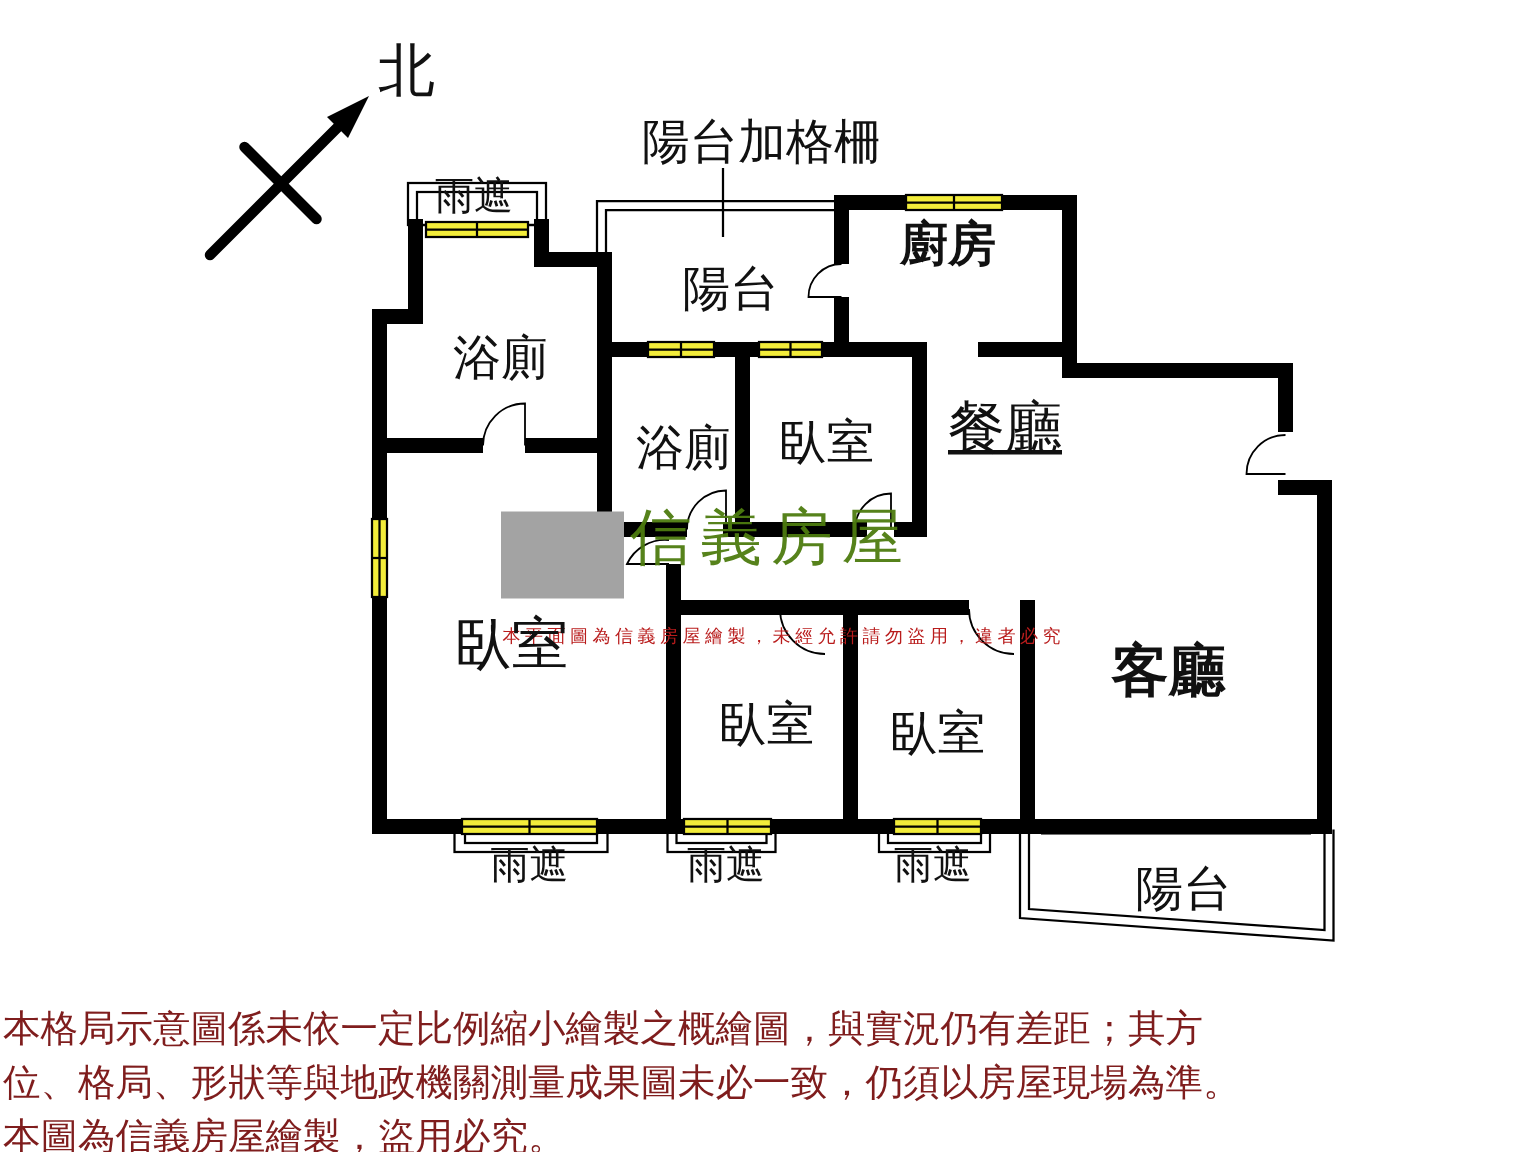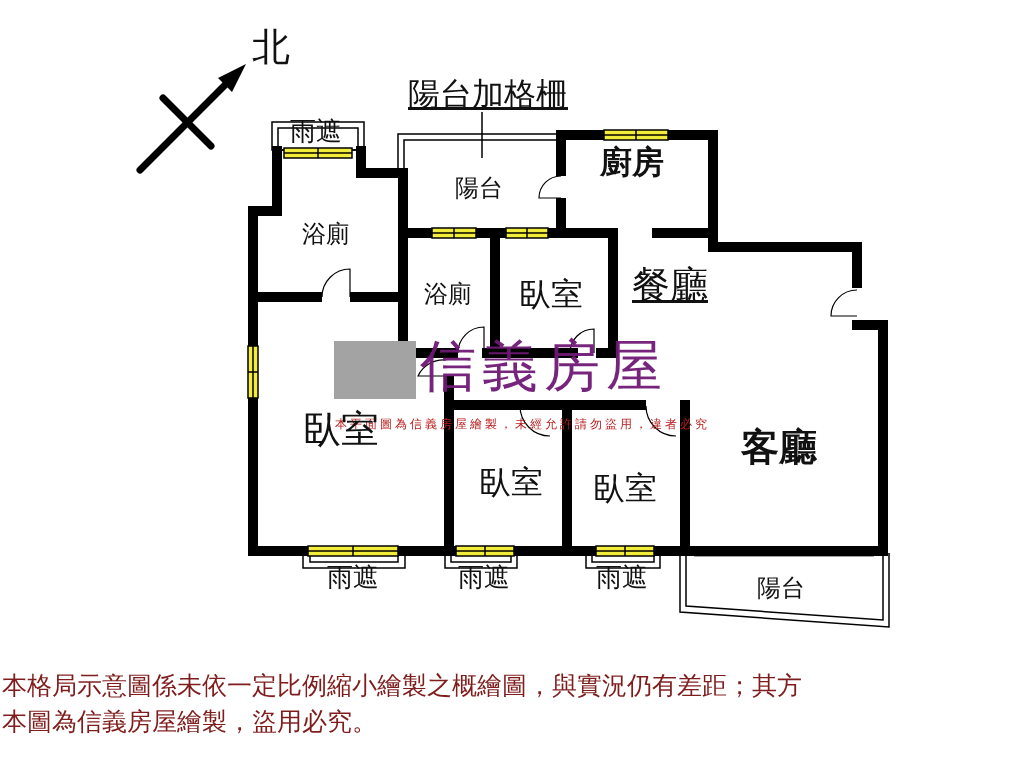--- a/index.html
+++ b/index.html
@@ -2,23 +2,23 @@
 <html><head>
 <meta charset="utf-8">
 <style>
   html, body { margin:0; padding:0; background:#ffffff; }
   body { width:1024px; height:768px; position:relative; overflow:hidden;
          font-family:"DejaVu Sans", sans-serif; }
   #plan { position:absolute; left:0; top:0; width:1024px; height:640px; }
   .lbl { position:absolute; color:#111; white-space:nowrap; line-height:1; }
   .room-lg { font-size:38px; }
   .room-md { font-size:32px; }
-  .room-sm { font-size:24px; }
+  .room-sm { font-size:32px; }
   .awn { font-size:26px; }
-  .wm-big { position:absolute; left:420px; top:338px; font-size:56px; color:#701a75;
+  .wm-big { position:absolute; left:420px; top:338px; font-size:41px; color:#4d7c0f;
             letter-spacing:6px; line-height:1; opacity:0.95; }
   .wm-small { position:absolute; left:335px; top:418px; font-size:12px; color:#b91c1c;
               letter-spacing:3px; line-height:1; }
   .wm-logo { position:absolute; left:334px; top:341px; width:82px; height:58px; background:#a3a3a3; }
   .disclaimer { position:absolute; left:2px; top:668px; width:1020px; font-size:25px;
                 color:#7f1d1d; line-height:36px; }
   .disclaimer div { white-space:nowrap; }
 </style>
 </head>
 <body>
@@ -149,33 +149,34 @@
     <path d="M646,406 A30,30 0 0 0 676,436"></path>
     <path d="M857,290 A26,26 0 0 0 831,316 L857,316"></path>
   </g>
 </svg>
 
 <div class="wm-logo"></div>
 <div class="wm-big">信義房屋</div>
 <div class="wm-small">本平面圖為信義房屋繪製，未經允許請勿盜用，違者必究</div>
 
 <div class="lbl room-lg" style="left:252px;top:28px;">北</div>
-<div class="lbl room-md" style="left:408px;top:78px;text-decoration:underline;">陽台加格柵</div>
+<div class="lbl room-md" style="left:428px;top:78px;">陽台加格柵</div>
 <div class="lbl awn" style="left:290px;top:118px;">雨遮</div>
 <div class="lbl room-sm" style="left:302px;top:222px;">浴廁</div>
 <div class="lbl room-sm" style="left:455px;top:176px;">陽台</div>
 <div class="lbl room-md" style="left:600px;top:146px;font-weight:bold;">廚房</div>
 <div class="lbl room-sm" style="left:424px;top:282px;">浴廁</div>
 <div class="lbl room-md" style="left:519px;top:278px;">臥室</div>
 <div class="lbl room-lg" style="left:632px;top:266px;text-decoration:underline;">餐廳</div>
 <div class="lbl room-lg" style="left:303px;top:410px;">臥室</div>
 <div class="lbl room-md" style="left:479px;top:466px;">臥室</div>
 <div class="lbl room-md" style="left:593px;top:472px;">臥室</div>
 <div class="lbl room-lg" style="left:741px;top:428px;font-weight:bold;">客廳</div>
 <div class="lbl room-sm" style="left:757px;top:576px;">陽台</div>
 <div class="lbl awn" style="left:327px;top:564px;">雨遮</div>
 <div class="lbl awn" style="left:458px;top:564px;">雨遮</div>
 <div class="lbl awn" style="left:596px;top:564px;">雨遮</div>
 
 <div class="disclaimer">
   <div>本格局示意圖係未依一定比例縮小繪製之概繪圖，與實況仍有差距；其方</div>
+  <div>位、格局、形狀等與地政機關測量成果圖未必一致，仍須以房屋現場為準。</div>
   <div>本圖為信義房屋繪製，盜用必究。</div>
 </div>
 
 </body></html>

